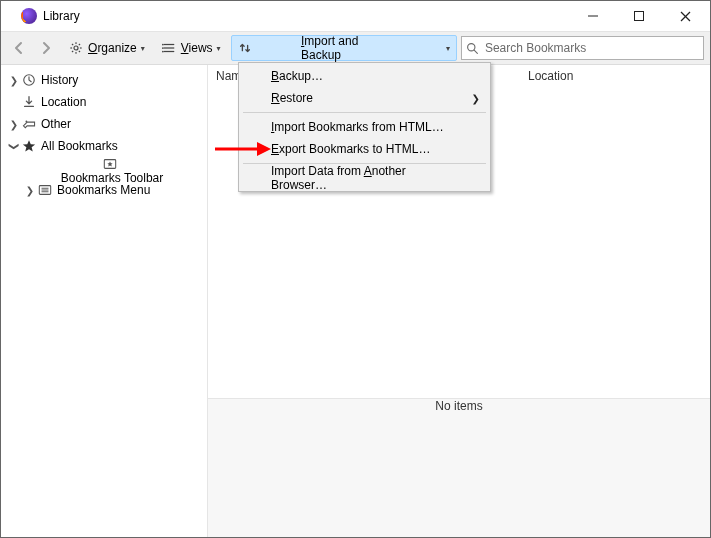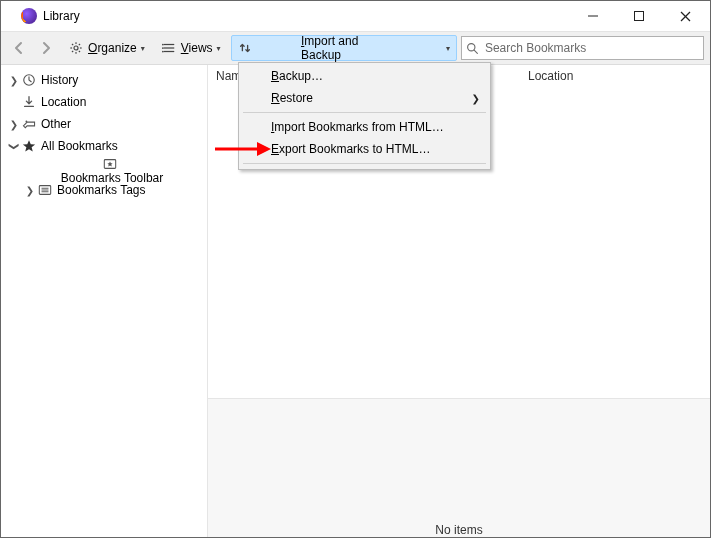--- a/index.html
+++ b/index.html
@@ -132,21 +132,21 @@
     height: 22px;
     display:flex; align-items:center;
     padding-left: 8px;
     gap: 280px;
     color:#333;
   }
   .detail-pane {
     height: 138px;
     border-top: 1px solid #e5e5e5;
     background:#f7f7f7;
-    display:flex; align-items:flex-end; justify-content:center;
+    display:flex; align-items:flex-start; justify-content:center;
     color:#333;
   }
   .list-area { flex:1; position: relative; }
 
   
   .menu {
     position: absolute;
     left: 238px; top: 62px;
     width: 247px;
     background:#f2f2f2;
@@ -340,21 +340,21 @@
         <span class="icon">
           <svg width="14" height="14" viewBox="0 0 16 16">
               <rect x="1.5" y="3" width="13" height="10" rx="1" fill="none" stroke="#555" stroke-width="1.2"></rect>
               <g stroke="#555" stroke-width="1.1">
                 <line x1="4" y1="6" x2="12" y2="6"></line>
                 <line x1="4" y1="8" x2="12" y2="8"></line>
                 <line x1="4" y1="10" x2="12" y2="10"></line>
               </g>
             </svg>
         </span>
-        <span>Bookmarks Tags</span>
+        <span>Bookmarks Menu</span>
       </div>
 
 
     </div>
 
     <div class="content">
       <div class="col-headers">
         <span>Name</span>
         <span>Location</span>
       </div>
@@ -376,18 +376,21 @@
     <span class="sub">❯</span>
   </div>
   <div class="menu-sep"></div>
   <div class="menu-item">
     <span><u>I</u>mport Bookmarks from HTML…</span>
   </div>
   <div class="menu-item">
     <span><u>E</u>xport Bookmarks to HTML…</span>
   </div>
   <div class="menu-sep"></div>
+  <div class="menu-item">
+    <span>Import Data from <u>A</u>nother Browser…</span>
+  </div>
 </div>
 
 <svg class="arrow" width="60" height="20">
   <line x1="2" y1="10" x2="46" y2="10" stroke="#ff0000" stroke-width="3"></line>
   <polygon points="44,3 58,10 44,17" fill="#ff0000"></polygon>
 </svg>
 
 </body></html>

